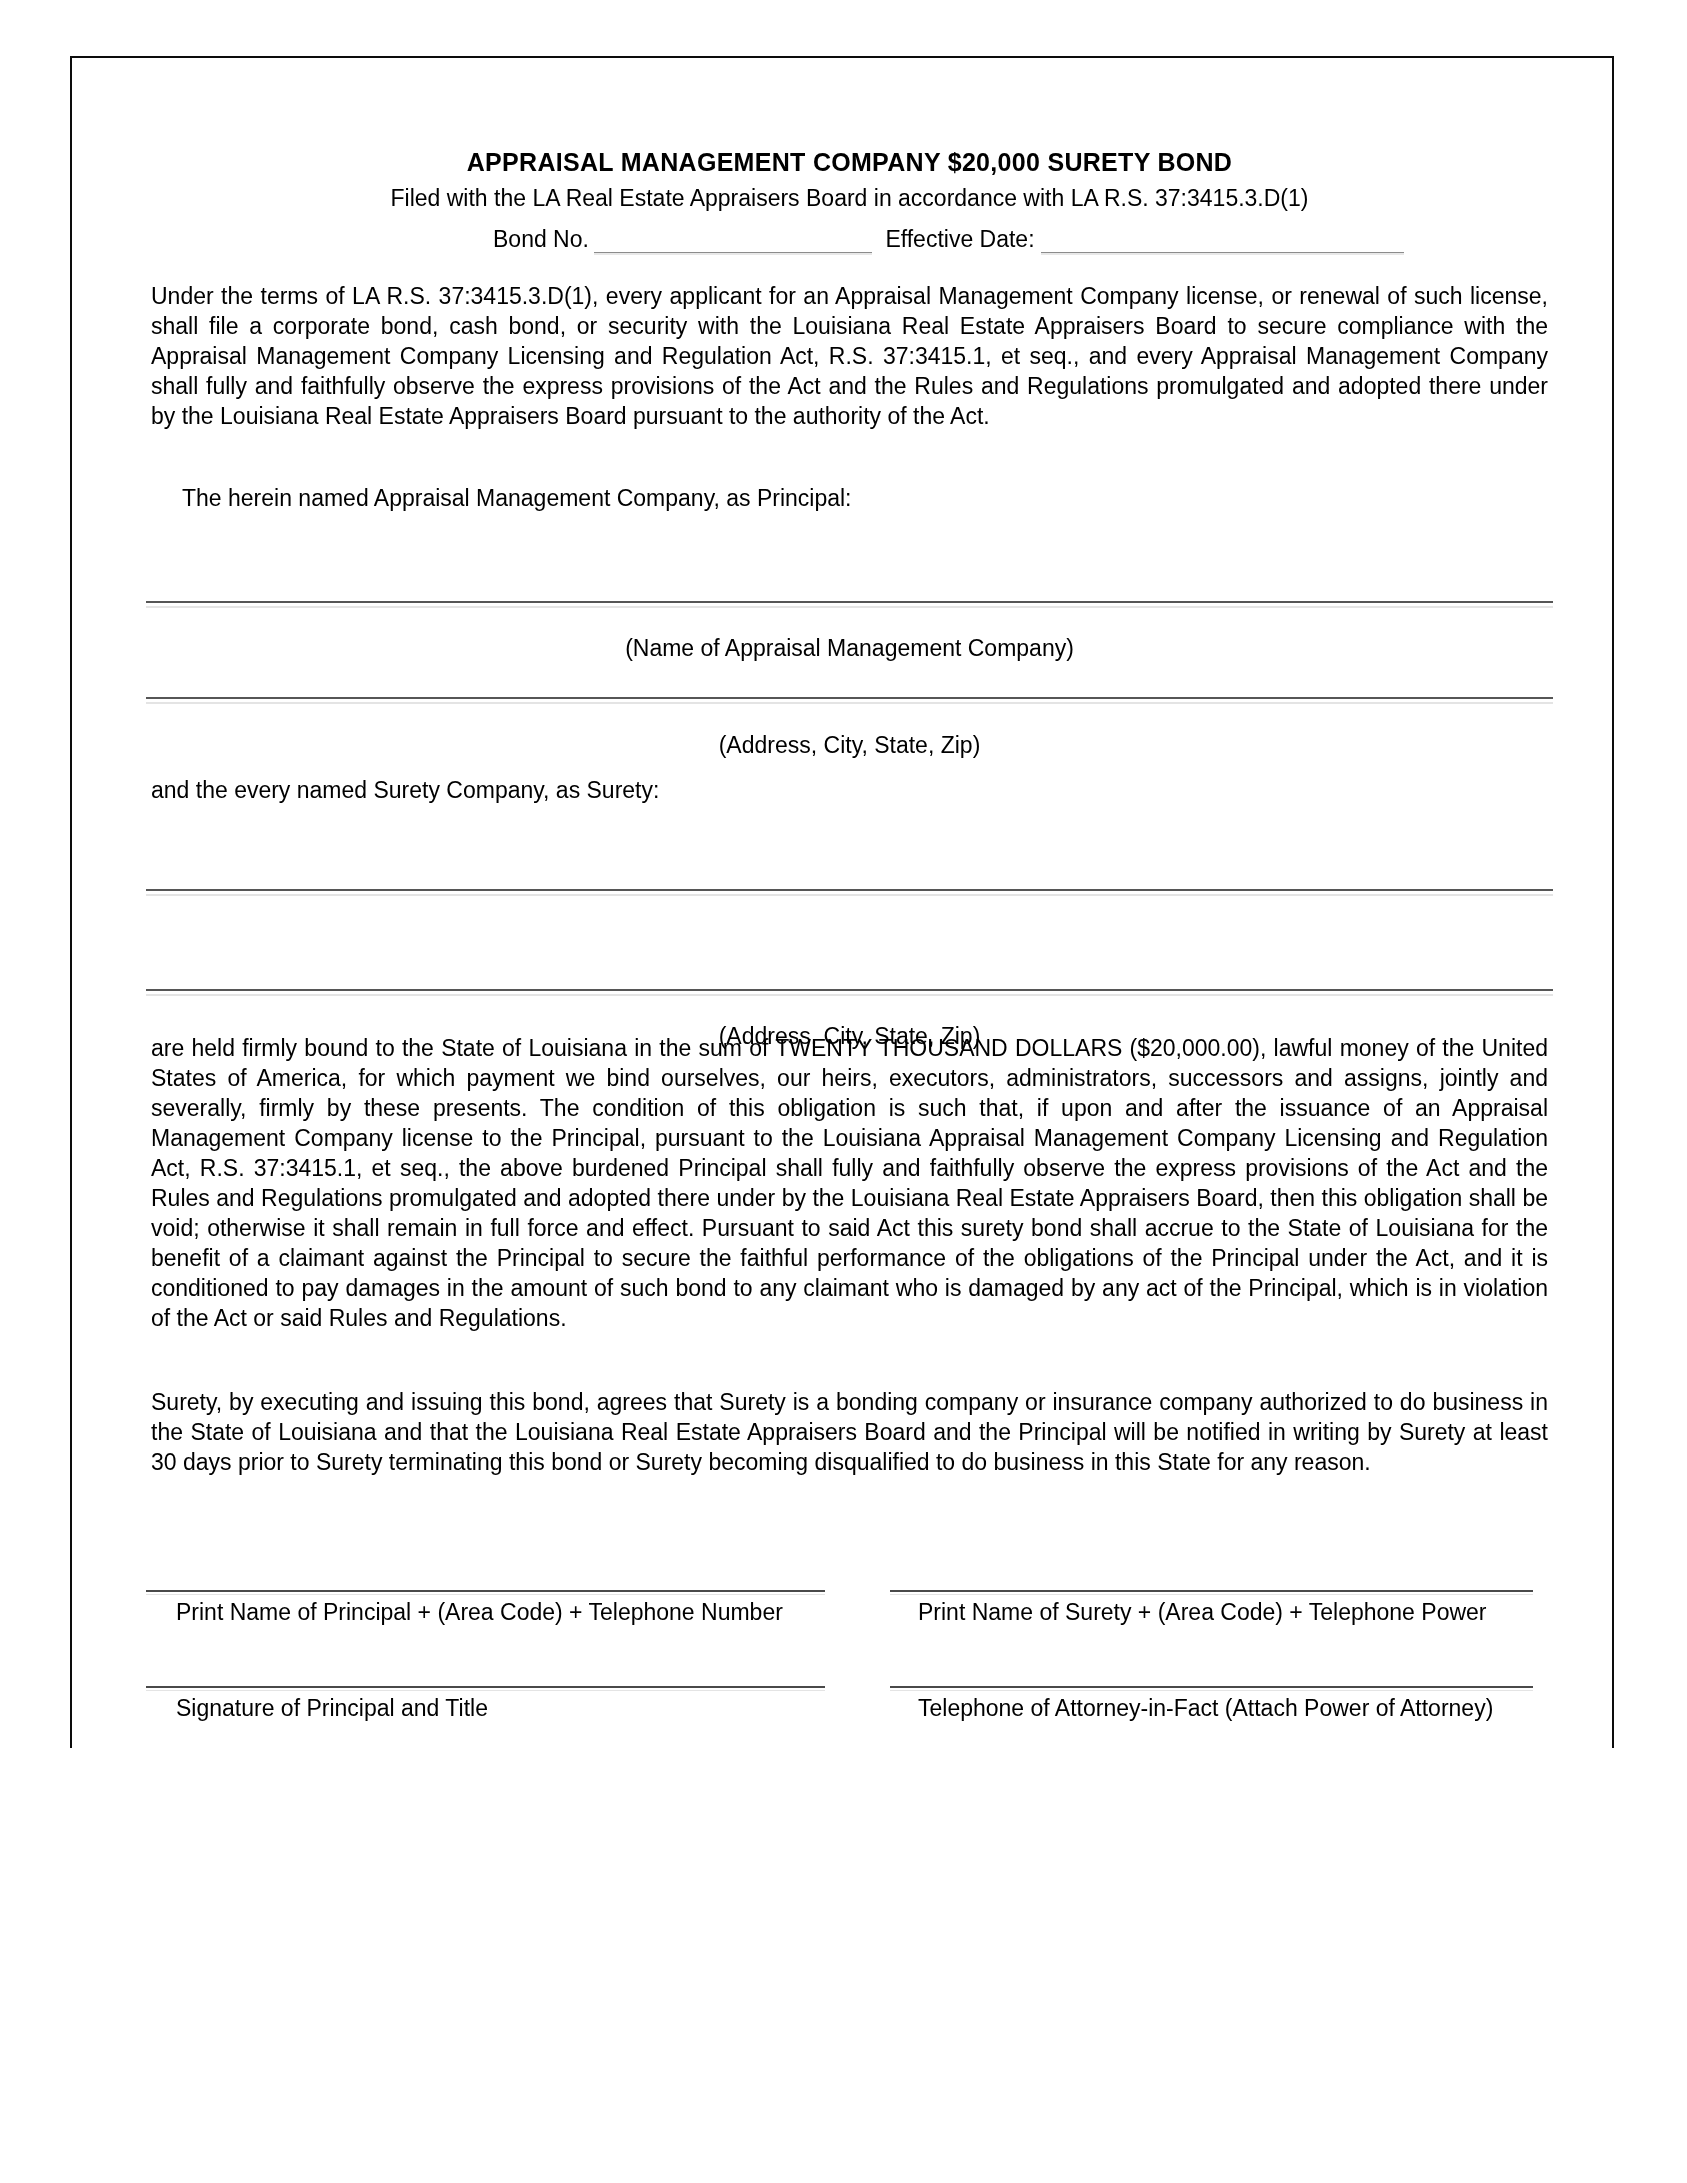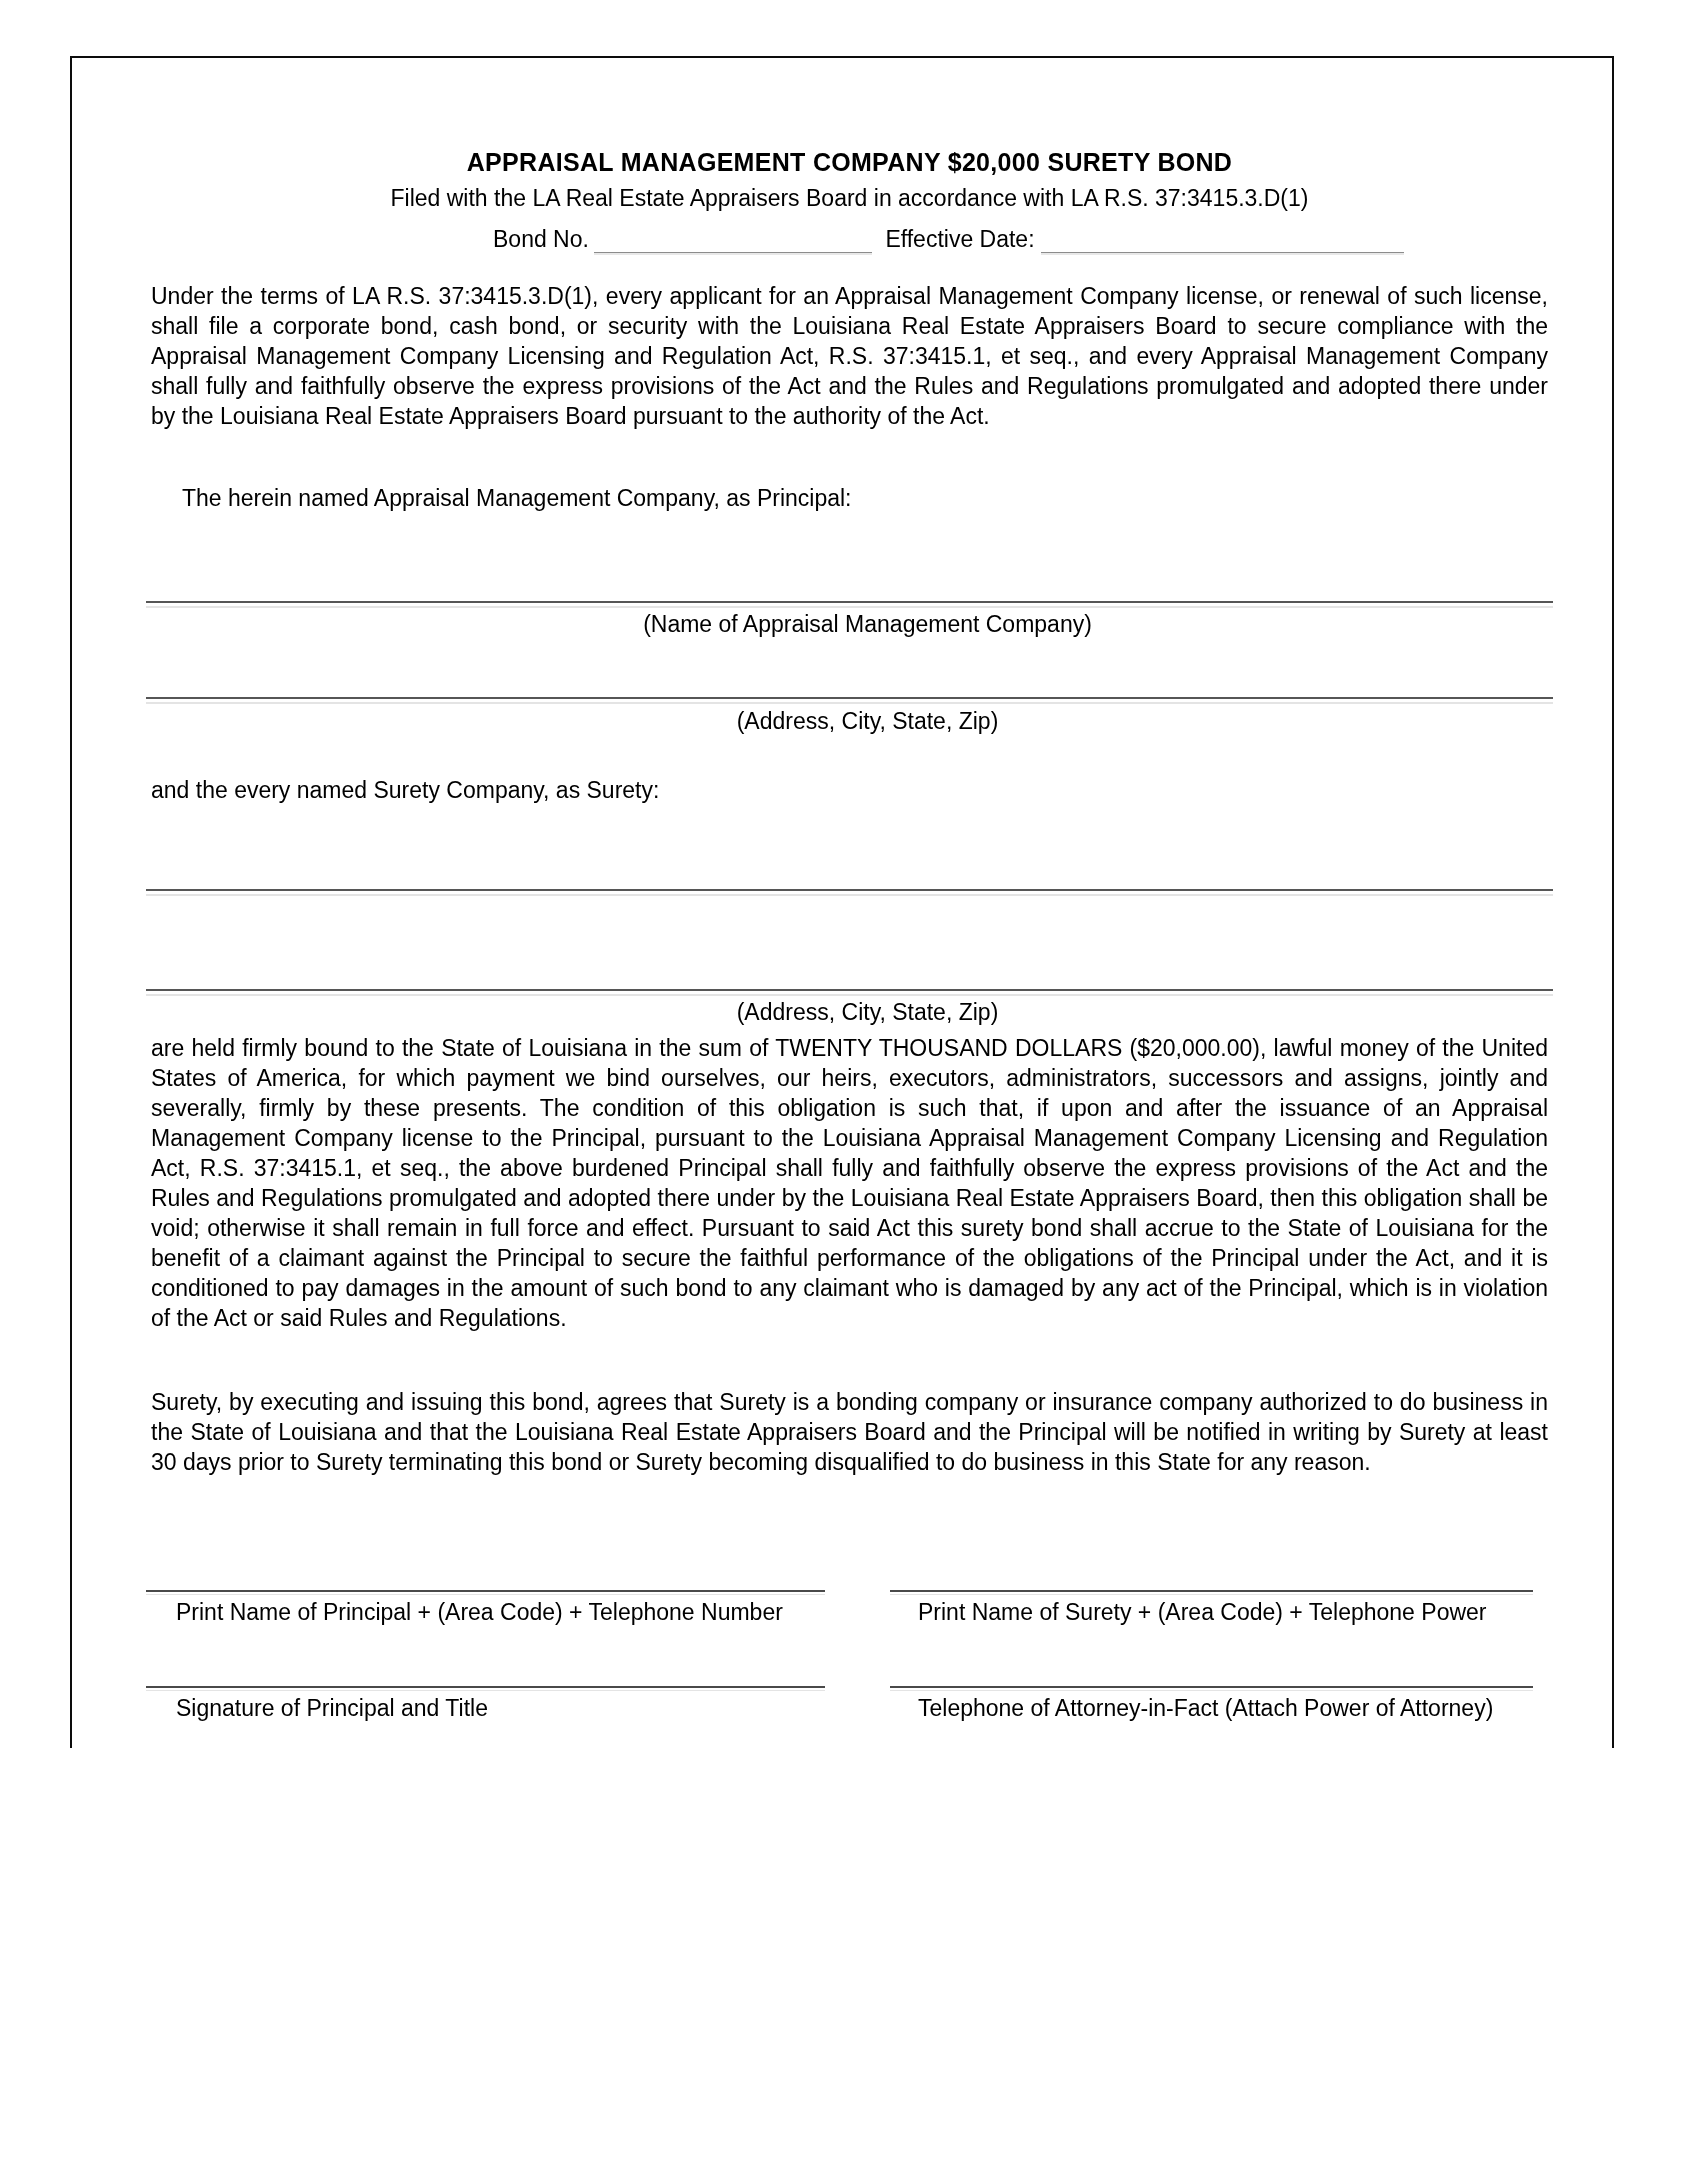--- a/index.html
+++ b/index.html
@@ -60,24 +60,25 @@
     font-size: 23px;
     line-height: 30px;
   }
   .rule {
     left: 146px; width: 1407px;
     height: 2.6px;
     border-top: 2.6px solid #565656;
     border-bottom: 2px solid #e4e4e4;
   }
   .caption {
-    left: 169px; width: 1397px;
+    left: 151px; width: 1397px;
     text-align: center;
     font-size: 23px;
     line-height: 29px;
+    margin-top: 24px;
   }
   .sig-rule {
     height: 2px;
     border-top: 2px solid #4a4a4a;
     border-bottom: 1.3px solid #e4e4e4;
   }
   .sig-rule.left  { left: 146px;  width: 679px; }
   .sig-rule.right { left: 890px; width: 643px; }
   .sig-label {
     font-size: 23px;

